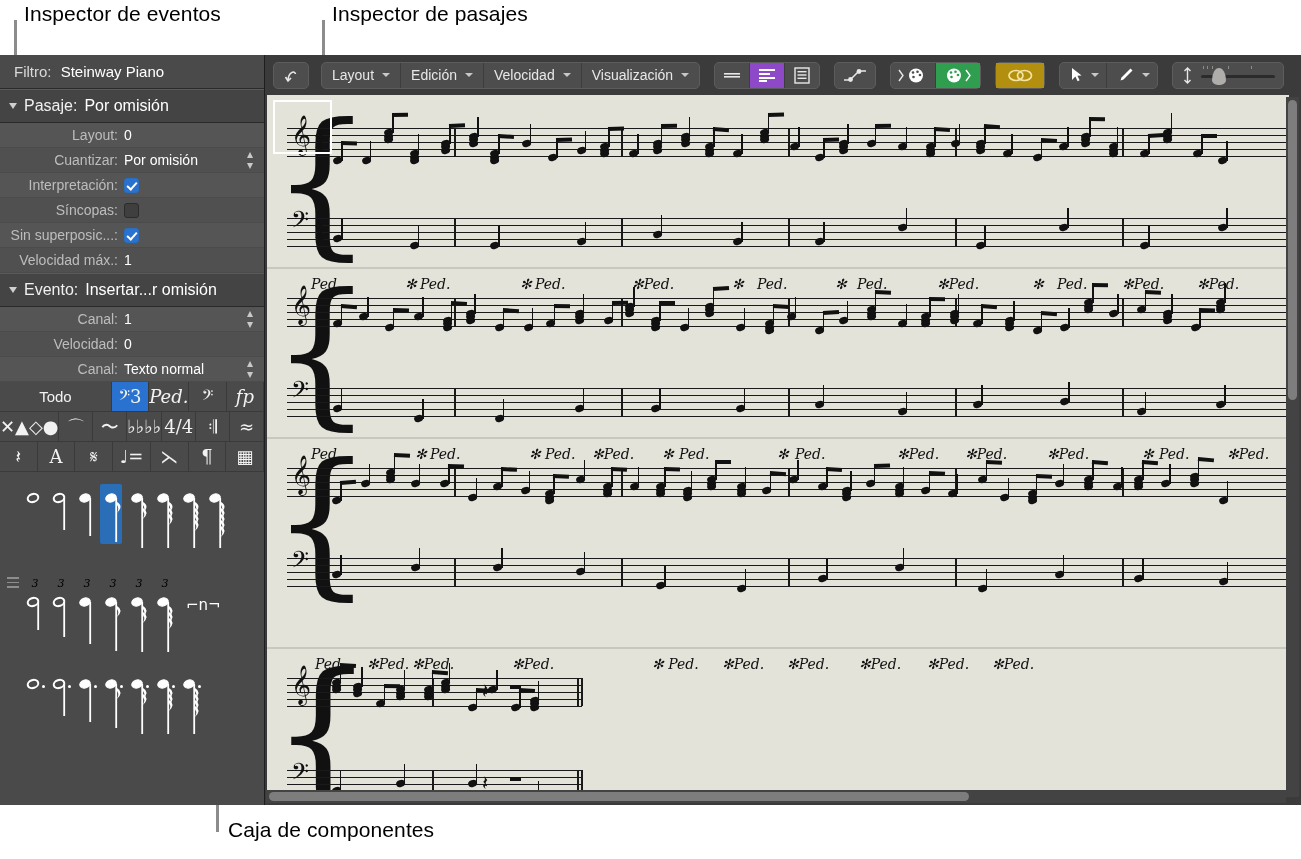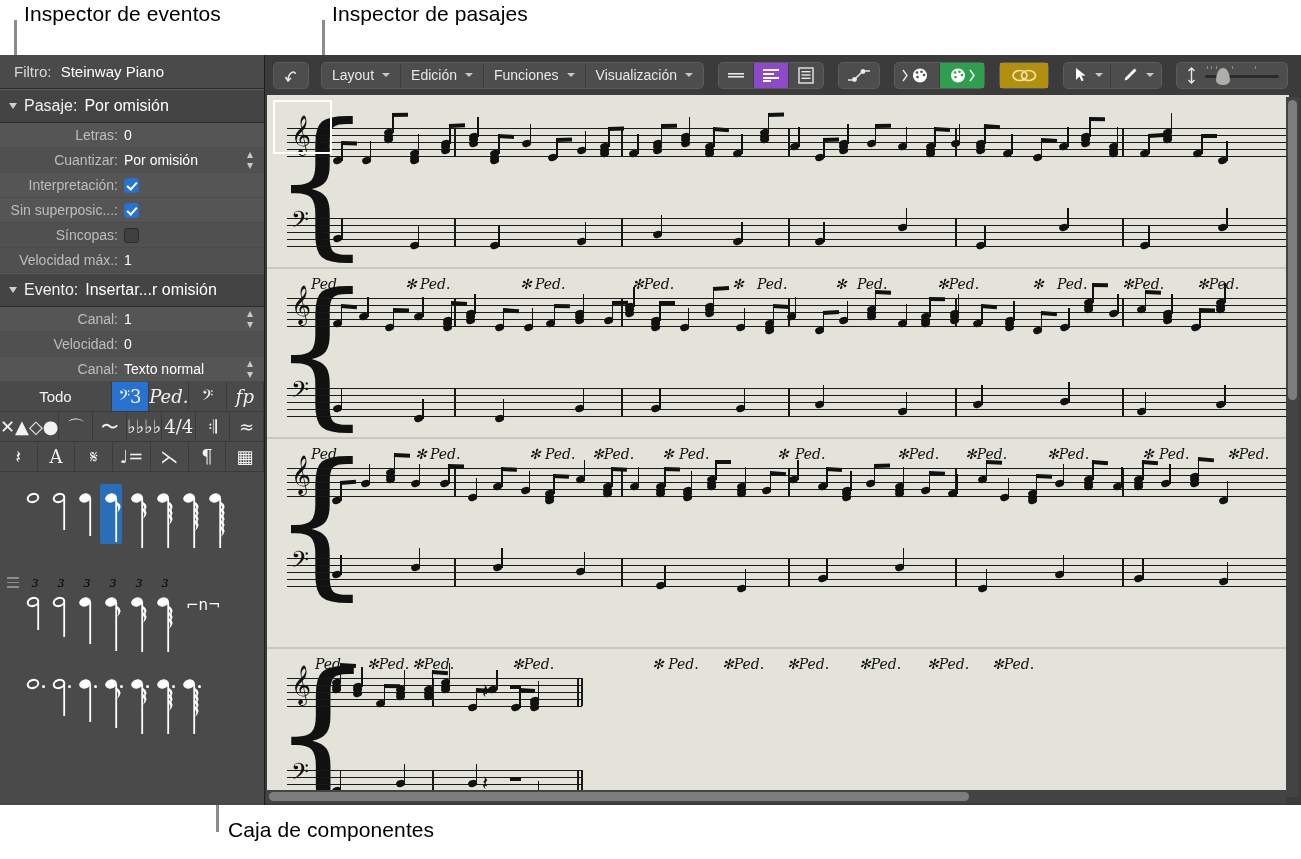--- a/index.html
+++ b/index.html
@@ -123,50 +123,50 @@
       <span style="color:#fff;margin-left:5px;">Steinway Piano</span>
     </div>
 
     <div class="insp-header">
       <span class="tri"></span>
       <span class="htitle">Pasaje:</span>
       <span class="hval">Por omisión</span>
     </div>
     <div id="passage-rows">
         <div class="row">
-          <div class="rlbl">Letras:</div>
+          <div class="rlbl">Layout:</div>
           <div class="rval">0</div>
           <div class="stepper"></div>
         </div>
         <div class="row alt">
           <div class="rlbl">Cuantizar:</div>
           <div class="rval">Por omisión</div>
           <div class="stepper">
             <span>▴</span>
             <span>▾</span>
           </div>
         </div>
         <div class="row">
           <div class="rlbl">Interpretación:</div>
           <div class="rval">
             <div class="cbox on"></div>
           </div>
           <div class="stepper"></div>
         </div>
+        <div class="row alt">
+          <div class="rlbl">Síncopas:</div>
+          <div class="rval">
+            <div class="cbox"></div>
+          </div>
+          <div class="stepper"></div>
+        </div>
         <div class="row">
           <div class="rlbl">Sin superposic...:</div>
           <div class="rval">
             <div class="cbox on"></div>
-          </div>
-          <div class="stepper"></div>
-        </div>
-        <div class="row alt">
-          <div class="rlbl">Síncopas:</div>
-          <div class="rval">
-            <div class="cbox"></div>
           </div>
           <div class="stepper"></div>
         </div>
         <div class="row alt">
           <div class="rlbl">Velocidad máx.:</div>
           <div class="rval">1</div>
           <div class="stepper"></div>
         </div>
       </div>
 
@@ -376,21 +376,21 @@
       <div class="tb-group" style="margin-left:12px;" id="tb-menus">
           <div class="tb-btn">
             <span>Layout</span>
             <span class="chev"></span>
           </div>
           <div class="tb-btn">
             <span>Edición</span>
             <span class="chev"></span>
           </div>
           <div class="tb-btn">
-            <span>Funciones</span>
+            <span>Velocidad</span>
             <span class="chev"></span>
           </div>
           <div class="tb-btn">
             <span>Visualización</span>
             <span class="chev"></span>
           </div>
         </div>
 
       <div class="tb-group" style="margin-left:14px;">
         <div class="tb-btn tb-ic">

